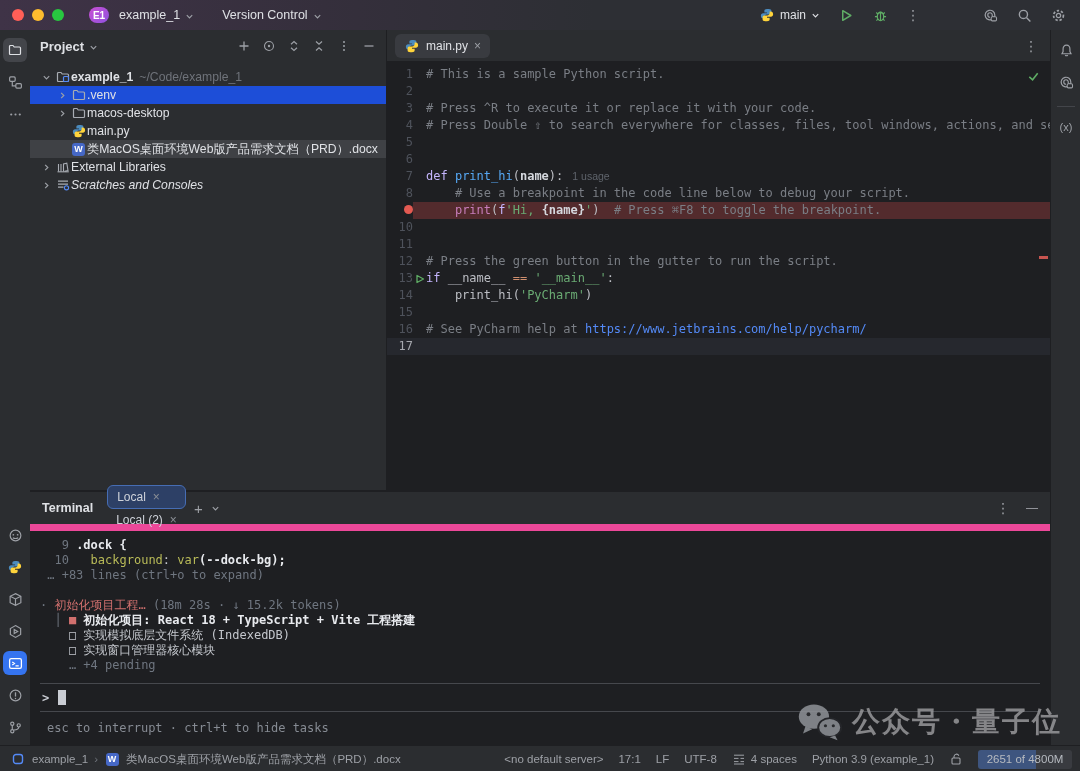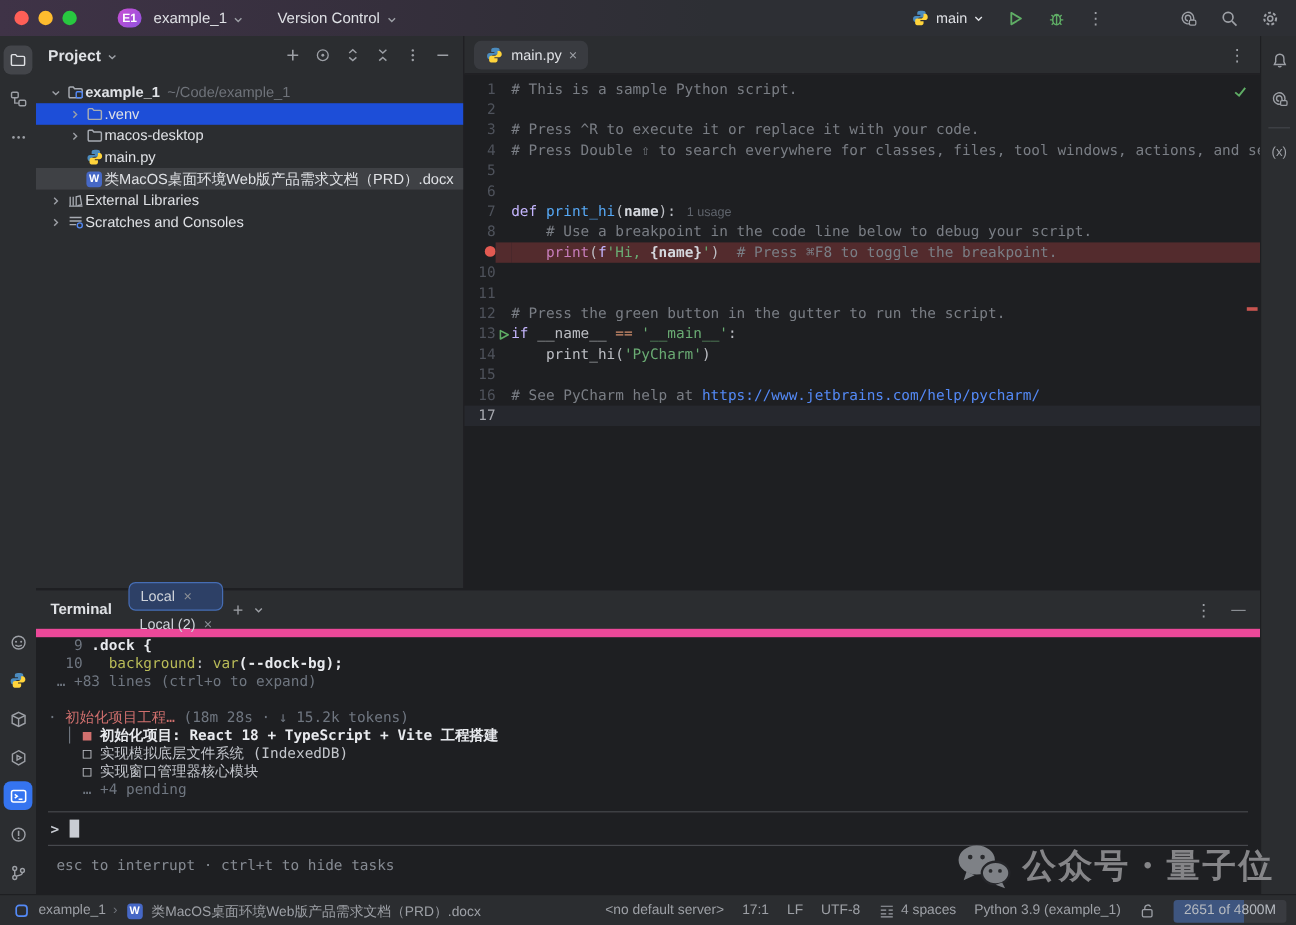--- a/index.html
+++ b/index.html
@@ -6,21 +6,21 @@
   #app{position:relative;width:1080px;height:771px;overflow:hidden;
        font-family:"Liberation Sans",sans-serif;color:#bcbec4;font-size:12px;
        -webkit-font-smoothing:antialiased;}
   svg{display:block;}
   
   #titlebar{position:absolute;left:0;top:0;width:1080px;height:30px;
     background:linear-gradient(90deg,#3f3347 0%,#352f3c 30%,#2d2f34 55%,#2d2f34 100%);
     display:flex;align-items:center;}
   .tl{width:12px;height:12px;border-radius:50%;margin-left:8px;}
   .tl.red{background:#ff5f57;margin-left:12px;} .tl.yel{background:#febc2e;} .tl.grn{background:#28c840;}
-  #proj-badge{margin-left:34px;width:20px;height:16px;border-radius:8px;
+  #proj-badge{margin-left:25px;width:20px;height:16px;border-radius:8px;
     background:linear-gradient(135deg,#c94fd4,#8f52e0);color:#fff;font-weight:bold;
     font-size:10px;display:flex;align-items:center;justify-content:center;}
   .tb-item{display:flex;align-items:center;gap:5px;margin-left:10px;color:#dfe1e5;font-size:12.5px;}
   .tb-item .chev{color:#9da0a6;margin-top:2px;}
   #tb-right{margin-left:auto;display:flex;align-items:center;gap:18px;padding-right:14px;color:#9da0a6;}
   #run-config{display:flex;align-items:center;gap:5px;color:#dfe1e5;}
   .ticon{width:16px;height:16px;display:flex;align-items:center;justify-content:center;color:#9da0a6;}
   .kebab{font-size:14px;color:#9da0a6;letter-spacing:0;}
   #tb-right .gap{width:26px;}
   
@@ -83,21 +83,21 @@
   #term-hdr{height:32px;background:#2b2d30;border-bottom:7px solid #ec4899;display:flex;
     align-items:center;padding:0 12px;}
   #term-title{font-weight:bold;color:#dfe1e5;font-size:12.5px;margin-right:14px;}
   .term-tab{height:22px;display:flex;align-items:center;gap:7px;padding:0 9px;border-radius:6px;
     color:#cfd3da;margin-right:0;}
   .term-tab .x{color:#8b8f96;font-size:12px;}
   .term-tab.active{background:#2d4066;border:1px solid #466db4;}
   .term-plus{color:#9da0a6;font-size:15px;margin:0 8px;}
   #term-hdr .chev{color:#9da0a6;}
   #term-hdr .right{margin-left:auto;display:flex;gap:16px;align-items:center;color:#9da0a6;}
-  #term-body{padding:0 10px 0 10px;font-family:"DejaVu Sans Mono",monospace;font-size:12px;}
+  #term-body{padding:7px 10px 0 10px;font-family:"DejaVu Sans Mono",monospace;font-size:12px;}
   .tline{height:15px;line-height:15px;white-space:pre;}
   .dim{color:#6f7680;} .tw{color:#c3c6cc;} .tb{color:#e8eaee;font-weight:bold;}
   .ty{color:#b9bb58;} .tr{color:#d1706e;} .trb{color:#d1706e;font-weight:bold;}
   #prompt-box{margin-top:10px;border-top:1px solid #46484d;border-bottom:1px solid #46484d;
     height:27px;display:flex;align-items:center;}
   #prompt-ch{color:#c9ccd3;font-weight:bold;padding-left:2px;}
   #cursor{display:inline-block;width:8px;height:15px;background:#c9ccd3;margin-left:9px;}
   #term-hint{margin-top:9px;padding-left:7px;color:#868b93;}
   
   #statusbar{position:absolute;left:0;top:745px;width:1080px;height:26px;background:#2b2d30;
@@ -370,21 +370,21 @@
             </svg>
           </span>
           <span class="tic">
             <svg viewBox="0 0 14 14" width="14" height="14">
               <path d="M2.5 11.5 V4 M5 11.5 V4 M7.5 11.5 V4 L10.8 3.2 L12 10.6 L8.6 11.4" fill="none" stroke="currentColor" stroke-width="1.1"></path>
               <path d="M1.5 11.8 H12.8" stroke="currentColor" stroke-width="1.1"></path>
             </svg>
           </span>
           <span class="lbl">External Libraries</span>
         </div>
-        <div class="trow" style="padding-left: 8px;">
+        <div class="trow" style="padding-left: 8px; font-style: italic;">
           <span class="chv">
             <svg viewBox="0 0 10 10" width="9" height="9">
               <path d="M3.5 2 L6.5 5 L3.5 8" fill="none" stroke="currentColor" stroke-width="1.3"></path>
             </svg>
           </span>
           <span class="tic">
             <svg viewBox="0 0 14 14" width="14" height="14">
               <path d="M2 3.2 H12 M2 6.2 H12 M2 9.2 H7.5" stroke="currentColor" stroke-width="1.2"></path>
               <circle cx="10.5" cy="9.8" r="2.1" fill="#2b2d30" stroke="#548af7" stroke-width="1.1"></circle>
             </svg>

